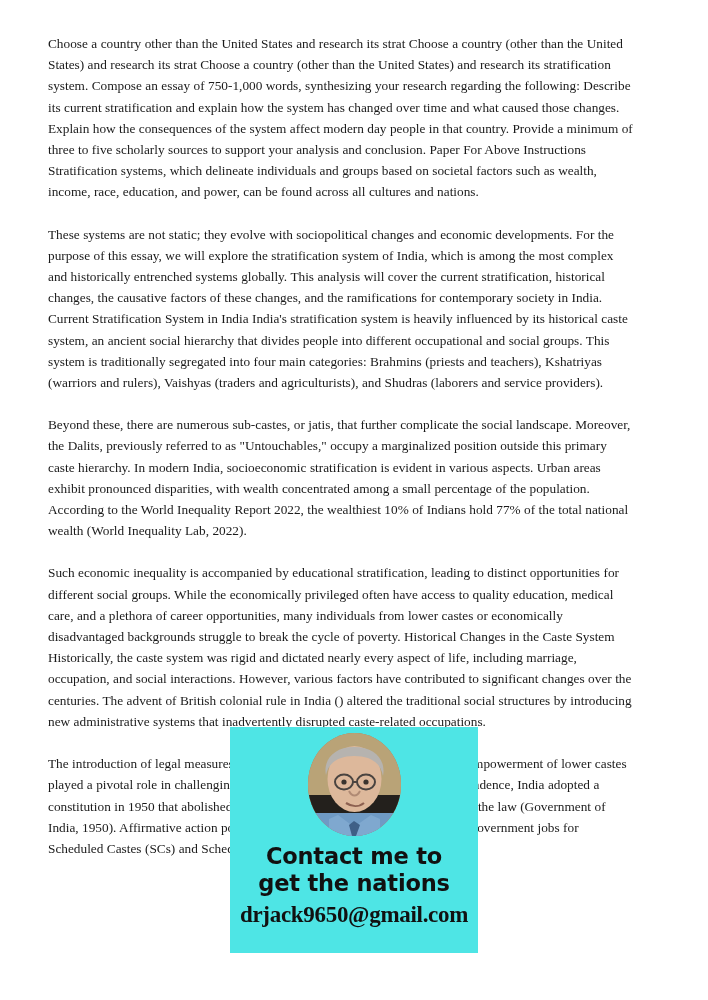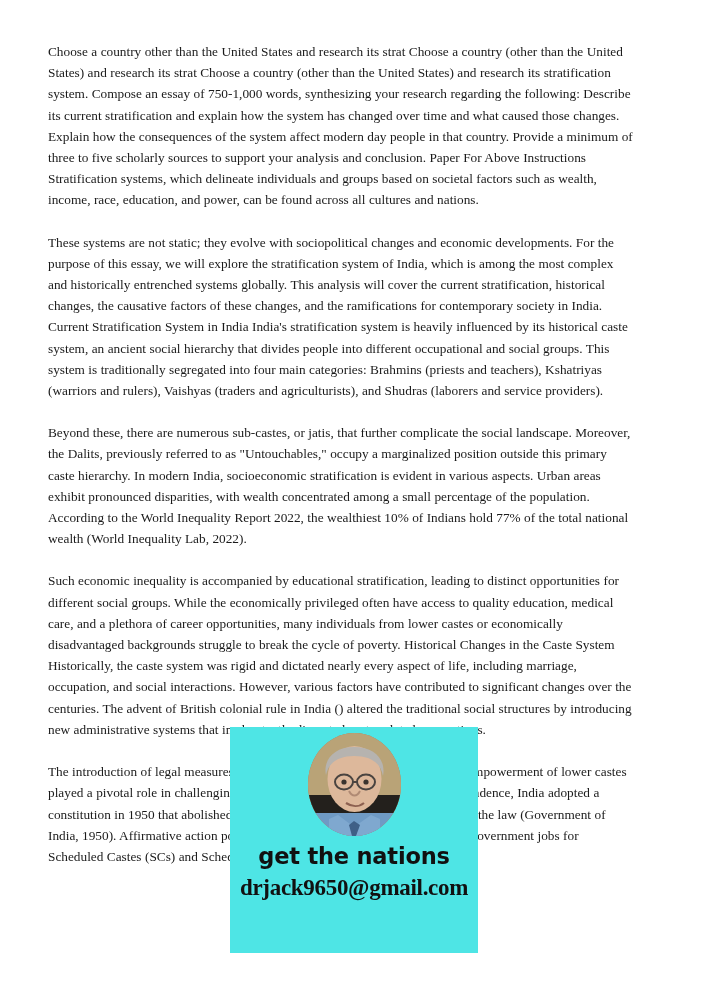--- a/index.html
+++ b/index.html
@@ -22,21 +22,21 @@
     height: 1000px;
     background: #ffffff;
   }
   #doc-body {
     position: absolute;
     left: 48px;
     top: 33px;
     width: 588px;
   }
   .para {
-    margin: 8px 0 21px 0;
+    margin: 0 0 21px 0;
     font-size: 13.3px;
     line-height: 21.2px;
     color: #1a1a1a;
     text-align: left;
     word-spacing: 0.1px;
     -webkit-font-smoothing: antialiased;
   }
   .para:last-child { margin-bottom: 0; }
 
   
@@ -122,20 +122,21 @@
           <ellipse cx="58" cy="49" rx="2.6" ry="2.6" fill="#3a342e"></ellipse>
           <path d="M41 58 C44 64, 49 64, 52 58" fill="none" stroke="#b08a74" stroke-width="2"></path>
           <path d="M38 70 C44 74, 51 74, 56 70" fill="none" stroke="#8c6050" stroke-width="2.2"></path>
           <path d="M30 82 L46 94 L63 82 L72 86 L72 103 L21 103 L21 86 Z" fill="#7fa8cf"></path>
           <path d="M46 88 L52 92 L48 103 L44 103 L41 92 Z" fill="#3f5f86"></path>
         </g>
       </svg>
     </div>
 
     <div class="contact-lines">
+      <div>Contact me to</div>
       <div>get the nations</div>
     </div>
 
     <div class="contact-email">drjack9650@gmail.com</div>
 
   </div>
 
 </div>
 
 </body></html>

